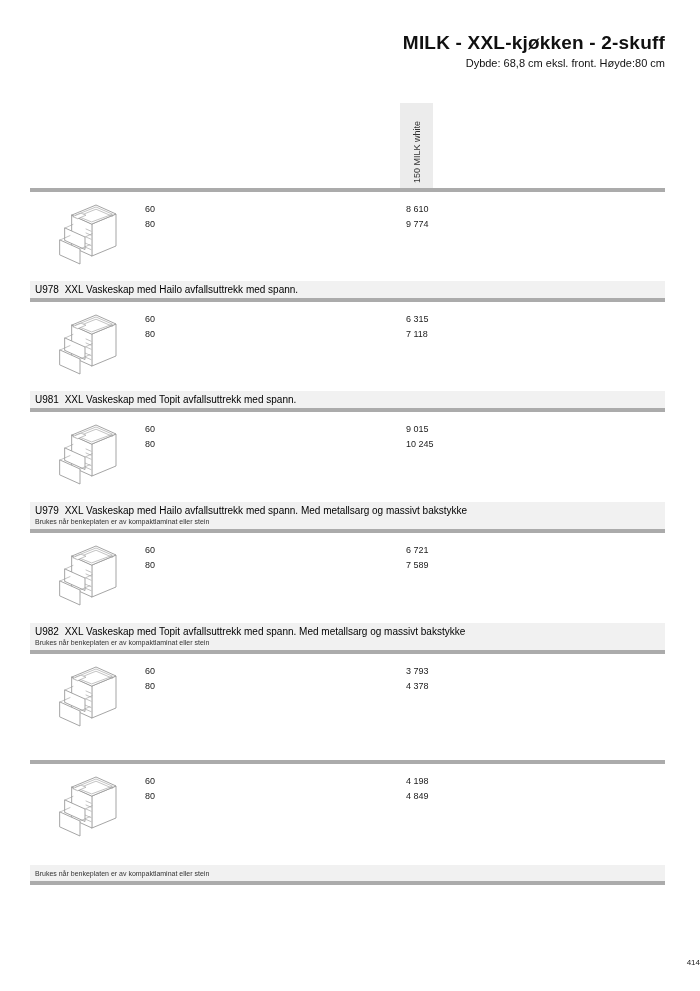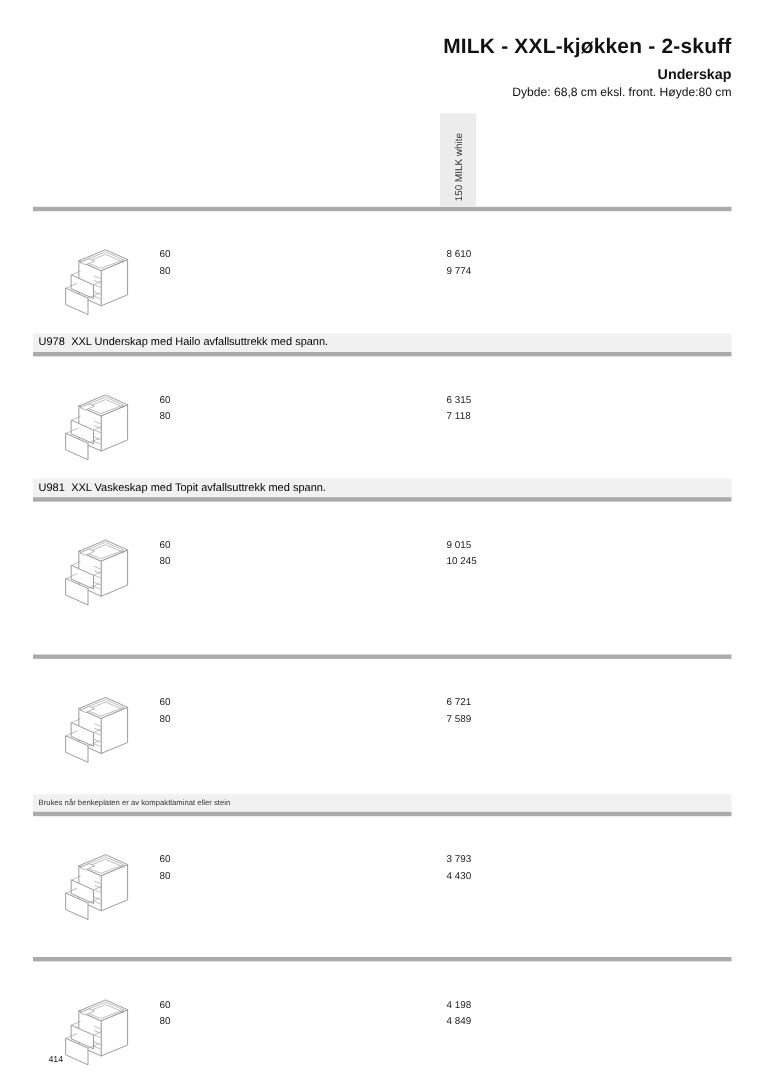--- a/index.html
+++ b/index.html
@@ -29,49 +29,48 @@
     background:var(--header-band);
     display:flex;align-items:flex-end;justify-content:center;
   }
   .vertical-label{
     writing-mode:vertical-rl;transform:rotate(180deg);
     font-size:9px;color:#333;white-space:nowrap;padding:5px 0 4px 0;line-height:10px;
   }
   
   .divider{height:4px;background:var(--bar);width:100%;}
   
-  .section{display:flex;flex-direction:column;height:110px;margin-top:22px;}
+  .section{display:flex;flex-direction:column;height:110px;}
   .section.has-note{height:121px;}
   .section-content{flex:1;position:relative;}
   .icon-wrap{position:absolute;left:26px;top:10px;width:68px;height:64px;}
   .rows{position:absolute;left:115px;top:9px;right:0;}
   .row{display:flex;align-items:center;height:15px;font-size:9px;color:#222;}
   .width-cell{flex:0 0 261px;}
   .price-cell{flex:0 0 auto;text-align:right;}
   .caption-band{
     background:var(--band);padding:3px 6px 3px 5px;
     font-size:10px;line-height:11px;color:#000;
   }
   .code{font-weight:normal;margin-right:3px;}
   .note{font-size:7px;line-height:8px;color:#333;margin-top:2px;}
   
   .page-number{
-    position:absolute;left:0;right:0;bottom:24px;text-align:left;
+    position:absolute;left:0;right:0;bottom:24px;text-align:right;
     font-size:8px;color:#222;padding-left:44px;
   }
   svg .thin{stroke-width:.6;}
 </style>
 </head>
 <body>
 
 <div class="content">
 
   <div class="doc-header">
     <h1 class="title">MILK - XXL-kjøkken - 2-skuff</h1>
-    <h2 class="subtitle">Underskap</h2>
     <div class="dims">Dybde: 68,8 cm eksl. front. Høyde:80 cm</div>
   </div>
 
   <div class="col-header-row">
     <div class="price-col-band">
       <span class="vertical-label">150 MILK white</span>
     </div>
   </div>
 
   <div class="divider"></div>
@@ -110,21 +109,21 @@
           <span class="width-cell">60</span>
           <span class="price-cell">8 610</span>
         </div>
             <div class="row">
           <span class="width-cell">80</span>
           <span class="price-cell">9 774</span>
         </div>
           </div>
     </div>
     <div class="caption-band">
-      <div class="caption-line"><span class="code">U978 </span><span class="desc">XXL Underskap med Hailo avfallsuttrekk med spann.</span></div>
+      <div class="caption-line"><span class="code">U978 </span><span class="desc">XXL Vaskeskap med Hailo avfallsuttrekk med spann.</span></div>
 
     </div>
     <div class="divider"></div>
   </section>
 
   <section class="section">
     <div class="section-content">
       <div class="icon-wrap">
         <svg width="68" height="64" viewBox="0 0 68 64">
           <g fill="#ffffff" stroke="#9b9b9b" stroke-width="0.9" stroke-linejoin="round" stroke-linecap="round">
@@ -201,20 +200,24 @@
       <div class="row">
           <span class="width-cell">60</span>
           <span class="price-cell">9 015</span>
         </div>
             <div class="row">
           <span class="width-cell">80</span>
           <span class="price-cell">10 245</span>
         </div>
           </div>
     </div>
+    <div class="caption-band">
+      <div class="caption-line"><span class="code">U979 </span><span class="desc">XXL Vaskeskap med Hailo avfallsuttrekk med spann. Med metallsarg og massivt bakstykke</span></div>
+      <div class="note">Brukes når benkeplaten er av kompaktlaminat eller stein</div>
+    </div>
     <div class="divider"></div>
   </section>
 
   <section class="section has-note">
     <div class="section-content">
       <div class="icon-wrap">
         <svg width="68" height="64" viewBox="0 0 68 64">
           <g fill="#ffffff" stroke="#9b9b9b" stroke-width="0.9" stroke-linejoin="round" stroke-linecap="round">
 
             <path d="M36 22 L60 12 L60 44 L36 54 Z"></path>
@@ -244,20 +247,21 @@
           <span class="width-cell">60</span>
           <span class="price-cell">6 721</span>
         </div>
             <div class="row">
           <span class="width-cell">80</span>
           <span class="price-cell">7 589</span>
         </div>
           </div>
     </div>
     <div class="caption-band">
+      <div class="caption-line"><span class="code">U982 </span><span class="desc">XXL Vaskeskap med Topit avfallsuttrekk med spann. Med metallsarg og massivt bakstykke</span></div>
       <div class="note">Brukes når benkeplaten er av kompaktlaminat eller stein</div>
     </div>
     <div class="divider"></div>
   </section>
 
   <section class="section">
     <div class="section-content">
       <div class="icon-wrap">
         <svg width="68" height="64" viewBox="0 0 68 64">
           <g fill="#ffffff" stroke="#9b9b9b" stroke-width="0.9" stroke-linejoin="round" stroke-linecap="round">
@@ -284,21 +288,21 @@
         </svg>
       </div>
       <div class="rows">
 
       <div class="row">
           <span class="width-cell">60</span>
           <span class="price-cell">3 793</span>
         </div>
             <div class="row">
           <span class="width-cell">80</span>
-          <span class="price-cell">4 430</span>
+          <span class="price-cell">4 378</span>
         </div>
           </div>
     </div>
     <div class="divider"></div>
   </section>
 
   <section class="section has-note">
     <div class="section-content">
       <div class="icon-wrap">
         <svg width="68" height="64" viewBox="0 0 68 64">

